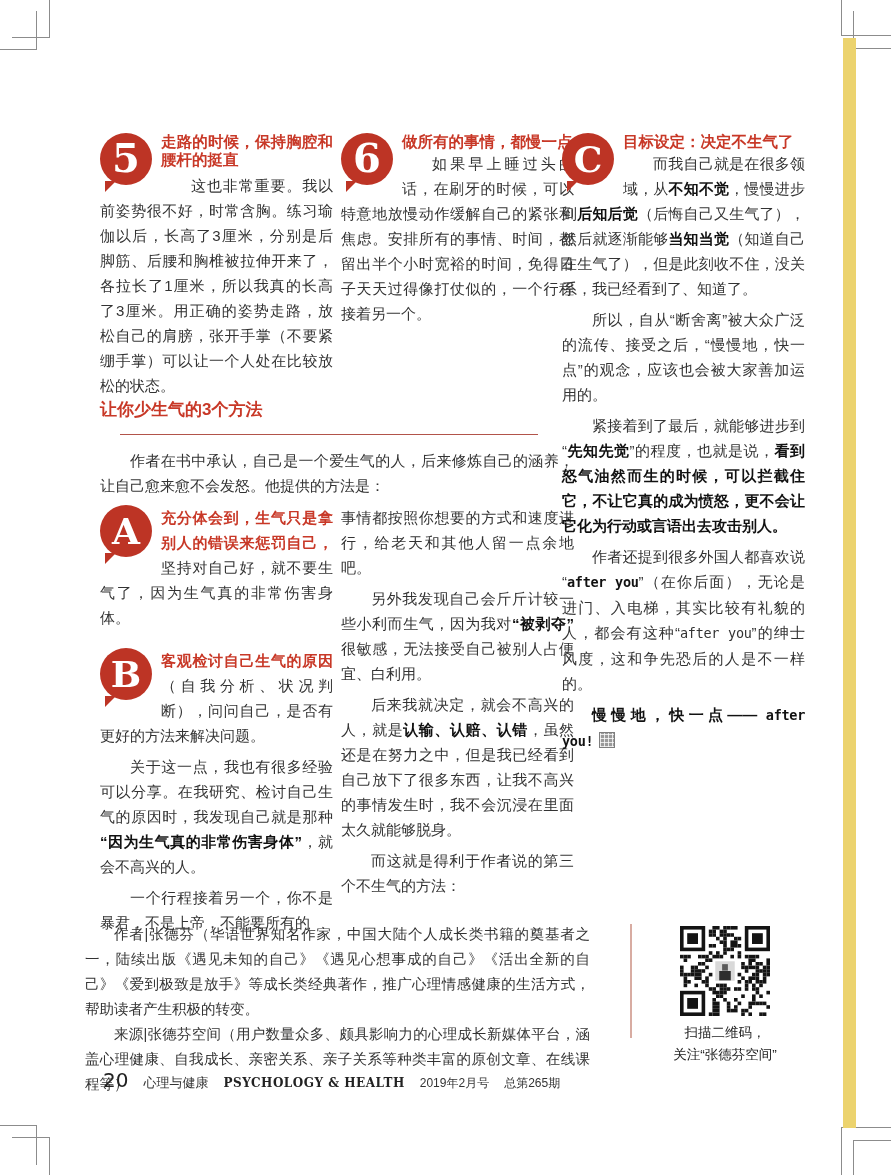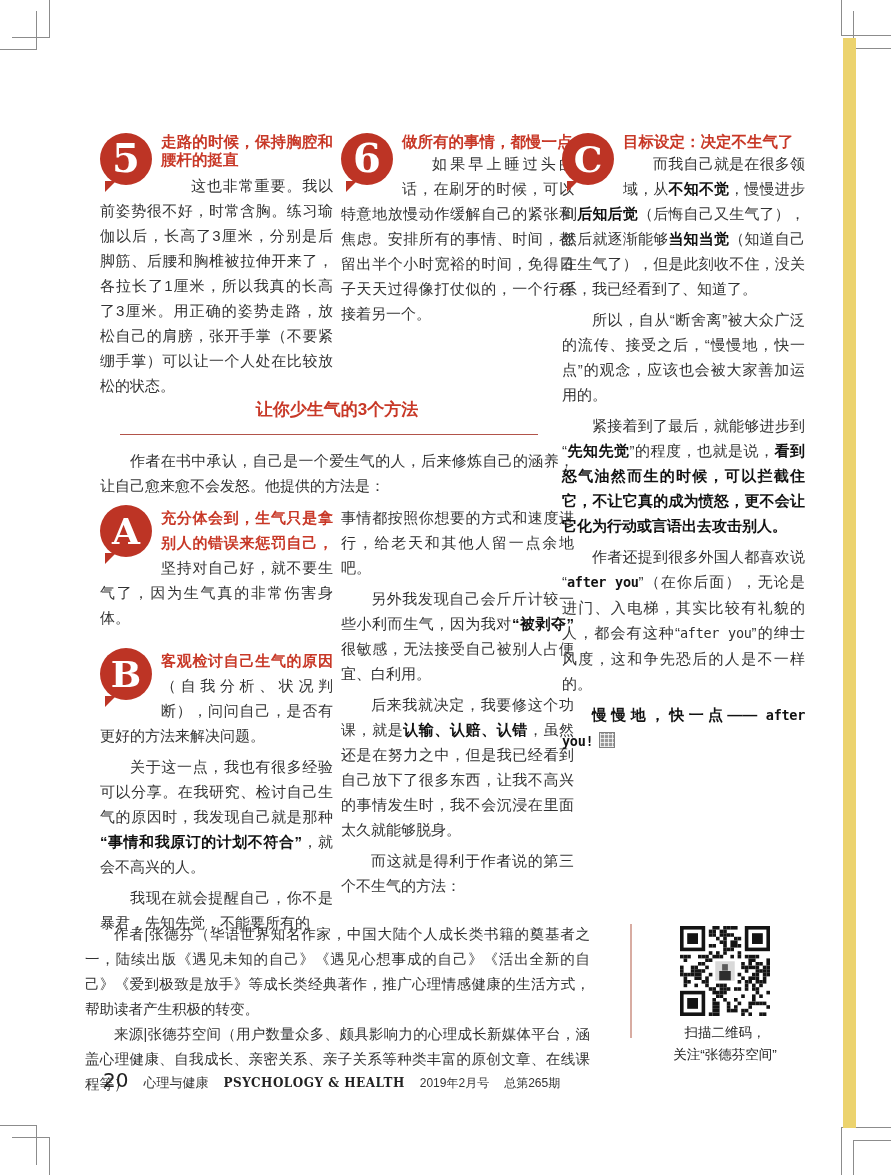--- a/index.html
+++ b/index.html
@@ -31,21 +31,21 @@
 
   .sec-title { font-size:15.5px; line-height:18px; font-weight:bold; color:#c83827; text-align:justify; }
 
   
   .sg-b  { font-weight:bold; color:#111; }
   .sg-rb { font-weight:bold; color:#c83827; }
   .sg-m  { font-family:"DejaVu Sans Mono","Liberation Mono",monospace; font-size:13.5px; letter-spacing:-0.3px; }
   .sg-mb { font-family:"DejaVu Sans Mono","Liberation Mono",monospace; font-size:13.5px; letter-spacing:-0.3px; font-weight:bold; color:#111; }
 
   
-  .mid-heading { font-size:17px; font-weight:bold; color:#c83827; text-align:center; }
+  .mid-heading { font-size:17px; font-weight:bold; color:#c83827; }
   .red-rule { height:1px; background:#b2544a; margin:13px 36px 0 20px; }
   .intro { margin-top:13px; }
 
   .method { overflow:visible; }
   .method.b { margin-top:18px; }
   .after-b { margin-top:6px; }
 
   
   .stamp { display:inline-block; vertical-align:-2px; width:16px; height:16px; margin-left:6px;
            background-color:#9a9a9a;
@@ -121,28 +121,28 @@
         <span class="glyph">A</span>
       </div>
       <p class="para"><span class="sg-rb">充分体会到，生气只是拿别人的错误来惩罚自己，</span><span>坚持对自己好，就不要生气了，因为生气真的非常伤害身体。</span></p>
     </div>
     <div class="method b">
       <div class="bubble letter">
         <span class="glyph">B</span>
       </div>
       <p class="para"><span class="sg-rb">客观检讨自己生气的原因</span><span>（自我分析、状况判断），问问自己，是否有更好的方法来解决问题。</span></p>
     </div>
-    <p class="para indent after-b"><span>关于这一点，我也有很多经验可以分享。在我研究、检讨自己生气的原因时，我发现自己就是那种</span><span class="sg-b">“事情和我原订的计划不符合”</span><span>，就会不高兴的人。</span></p>
-    <p class="para indent"><span>我现在就会提醒自己，你不是暴君，先知先觉，不能要所有的</span></p>
+    <p class="para indent after-b"><span>关于这一点，我也有很多经验可以分享。在我研究、检讨自己生气的原因时，我发现自己就是那种</span><span class="sg-b">“因为生气真的非常伤害身体”</span><span>，就会不高兴的人。</span></p>
+    <p class="para indent"><span>一个行程接着另一个，你不是暴君，不是上帝，不能要所有的</span></p>
   </section>
 
   <section class="blk" style="left:341px;top:505px;width:233px;">
     <p class="para"><span>事情都按照你想要的方式和速度进行，给老天和其他人留一点余地吧。</span></p>
     <p class="para indent"><span>另外我发现自己会斤斤计较一些小利而生气，因为我对</span><span class="sg-b">“被剥夺”</span><span>很敏感，无法接受自己被别人占便宜、白利用。</span></p>
-    <p class="para indent"><span>后来我就决定，我要修这个功课，就是</span><span class="sg-b">认输、认赔、认错</span><span>，虽然还是在努力之中，但是我已经看到自己放下了很多东西，让我不高兴的事情发生时，我不会沉浸在里面太久就能够脱身。</span></p>
+    <p class="para indent"><span>后来我就决定，就会不高兴的人，就是</span><span class="sg-b">认输、认赔、认错</span><span>，虽然还是在努力之中，但是我已经看到自己放下了很多东西，让我不高兴的事情发生时，我不会沉浸在里面太久就能够脱身。</span></p>
     <p class="para indent"><span>而这就是得利于作者说的第三个不生气的方法：</span></p>
   </section>
 
   <section class="blk" style="left:562px;top:133px;width:243px;">
     <div class="bubble letter">
       <span class="glyph">C</span>
     </div>
     <h3 class="sec-title">目标设定：决定不生气了</h3>
     <p class="para indent"><span>而我自己就是在很多领域，从</span><span class="sg-b">不知不觉</span><span>，慢慢进步到</span><span class="sg-b">后知后觉</span><span>（后悔自己又生气了），然后就逐渐能够</span><span class="sg-b">当知当觉</span><span>（知道自己在生气了），但是此刻收不住，没关系，我已经看到了、知道了。</span></p>
     <p class="para indent"><span>所以，自从“断舍离”被大众广泛的流传、接受之后，“慢慢地，快一点”的观念，应该也会被大家善加运用的。</span></p>

